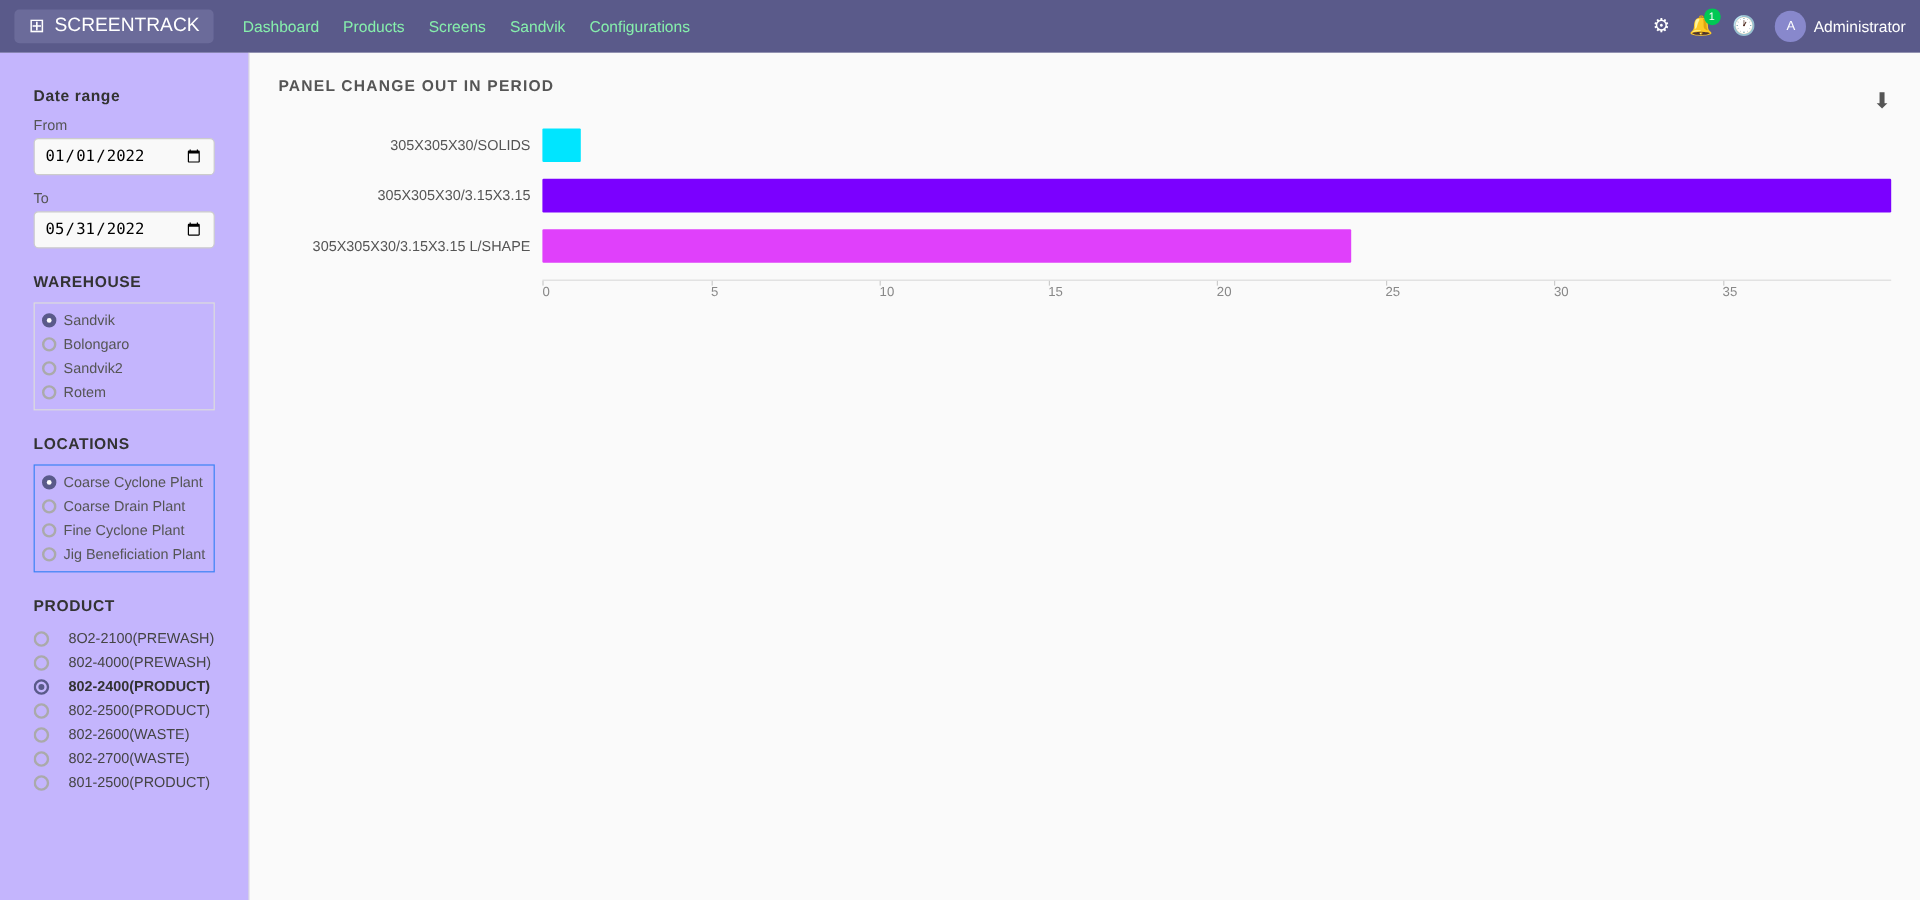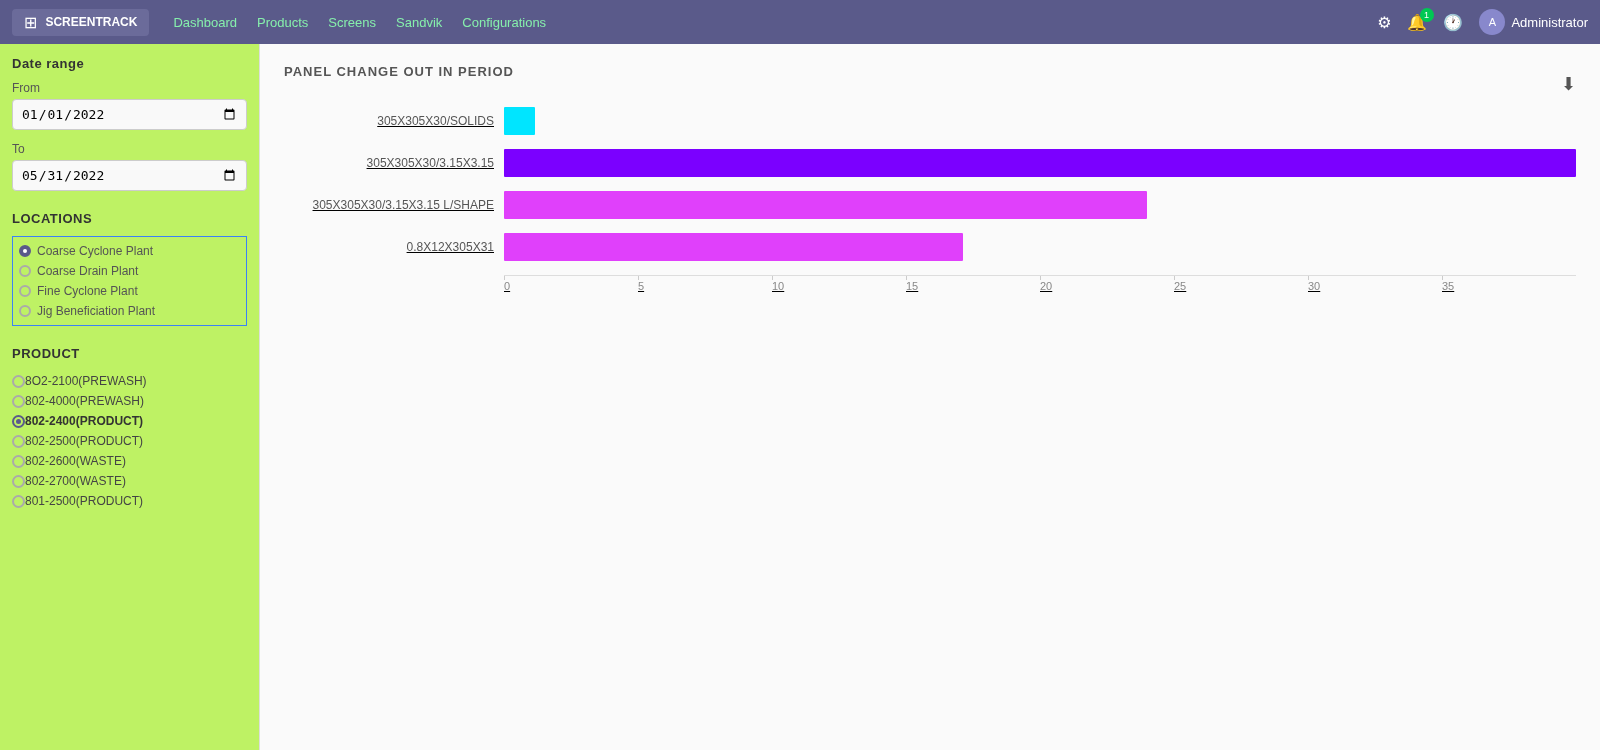--- a/index.html
+++ b/index.html
@@ -15,21 +15,21 @@
       gap: 24px;
       color: white;
     }
     .topnav .logo-area {
       display: flex; align-items: center; gap: 8px;
       background: #6b6b9a;
       padding: 4px 12px;
       border-radius: 4px;
     }
     .topnav .logo-text {
-      color: white; font-size: 12px; font-weight: bold;
+      color: white; font-size: 16px; font-weight: normal;
     }
     .topnav .nav-links {
       display: flex; gap: 20px; flex: 1;
     }
     .topnav .nav-link {
       color: #86efac; text-decoration: none; font-size: 13px; cursor: pointer;
     }
     .topnav .nav-right {
       display: flex; align-items: center; gap: 16px;
     }
@@ -52,24 +52,24 @@
     }
 
     
     .main-layout {
       display: flex;
       height: calc(100vh - 44px);
     }
 
     
     .sidebar {
-      width: 260px;
-      background: #bef264;
+      width: 208px;
+      background: #c4b5fd;
       border-right: 1px solid #ddd;
-      padding: 12px;
+      padding: 28px;
       overflow-y: auto;
       flex-shrink: 0;
     }
     .sidebar-section { margin-bottom: 20px; }
     .sidebar-section-title {
       font-weight: bold; font-size: 13px; color: #333;
       margin-bottom: 10px; letter-spacing: 0.5px;
     }
     .date-group { margin-bottom: 12px; }
     .date-label { font-size: 12px; color: #555; margin-bottom: 4px; }
@@ -111,21 +111,21 @@
     .location-item {
       display: flex; align-items: center; gap: 6px;
       padding: 3px 0; font-size: 12px; color: #555; cursor: pointer;
     }
 
     
     .screen-list {
       max-height: 170px; overflow-y: scroll;
     }
     .screen-item {
-      display: flex; align-items: center; gap: 0;
+      display: flex; align-items: center; gap: 16px;
       padding: 3px 0; font-size: 12px; color: #444; cursor: pointer;
     }
     .screen-radio {
       width: 13px; height: 13px; border-radius: 50%;
       border: 2px solid #aaa; flex-shrink: 0;
       display: flex; align-items: center; justify-content: center;
     }
     .screen-radio.selected {
       border-color: #5a5a8a;
     }
@@ -148,21 +148,20 @@
     }
     .download-btn {
       float: right; cursor: pointer; font-size: 18px; color: #555;
       margin-top: -4px;
     }
 
     
     .bar-chart {
       width: 100%;
       padding: 0 0 20px 0;
-      text-decoration: underline;
     }
     .bar-row {
       display: flex; align-items: center;
       margin-bottom: 14px;
     }
     .bar-label {
       width: 220px; flex-shrink: 0;
       text-align: right; font-size: 12px; color: #555;
       padding-right: 10px;
     }
@@ -234,20 +233,41 @@
       <div class="date-group">
         <div class="date-label">From</div>
         <input class="date-input" type="date" value="2022-01-01" style="">
       </div>
       <div class="date-group">
         <div class="date-label">To</div>
         <input class="date-input" type="date" value="2022-05-31" style="">
       </div>
     </div>
 
+    <div class="sidebar-section">
+      <div class="sidebar-section-title">WAREHOUSE</div>
+      <div class="warehouse-list">
+        <div class="warehouse-item">
+          <div class="radio-dot selected"></div>
+          <span>Sandvik</span>
+        </div>
+        <div class="warehouse-item">
+          <div class="radio-dot"></div>
+          <span>Bolongaro</span>
+        </div>
+        <div class="warehouse-item">
+          <div class="radio-dot"></div>
+          <span>Sandvik2</span>
+        </div>
+        <div class="warehouse-item">
+          <div class="radio-dot"></div>
+          <span>Rotem</span>
+        </div>
+      </div>
+    </div>
 
     <div class="sidebar-section">
       <div class="sidebar-section-title">LOCATIONS</div>
       <div class="locations-list">
         <div class="location-item">
           <div class="radio-dot selected"></div>
           <span>Coarse Cyclone Plant</span>
         </div>
         <div class="location-item">
           <div class="radio-dot"></div>
@@ -325,26 +345,20 @@
           </div>
         </div>
 
         <div class="bar-row">
           <div class="bar-label">305X305X30/3.15X3.15 L/SHAPE</div>
           <div class="bar-container">
             <div class="bar" style="width: calc((21/35)*100%); background: #e040fb;"></div>
           </div>
         </div>
 
-        <div class="bar-row">
-          <div class="bar-label">0.8X12X305X31</div>
-          <div class="bar-container">
-            <div class="bar" style="width: calc((15/35)*100%); background: #e040fb;"></div>
-          </div>
-        </div>
       </div>
 
       <div class="x-axis">
         <span class="x-tick">0</span>
         <span class="x-tick">5</span>
         <span class="x-tick">10</span>
         <span class="x-tick">15</span>
         <span class="x-tick">20</span>
         <span class="x-tick">25</span>
         <span class="x-tick">30</span>

